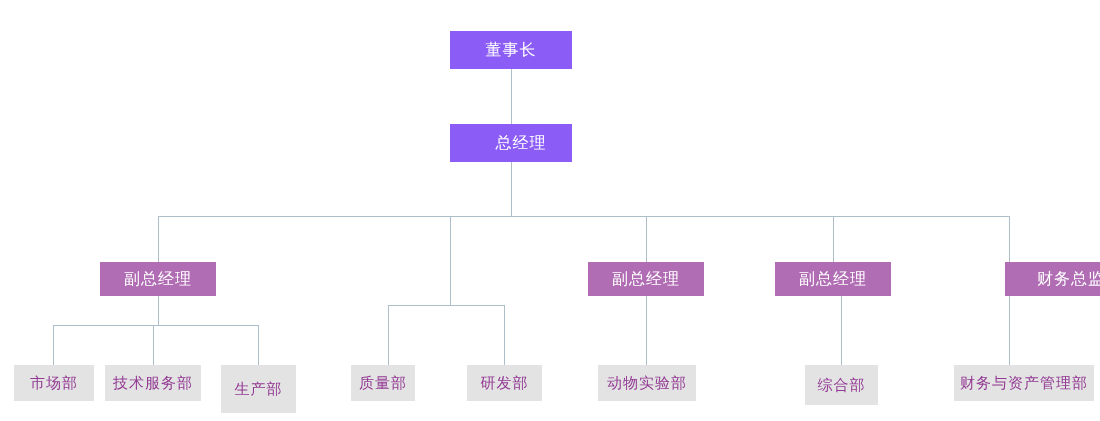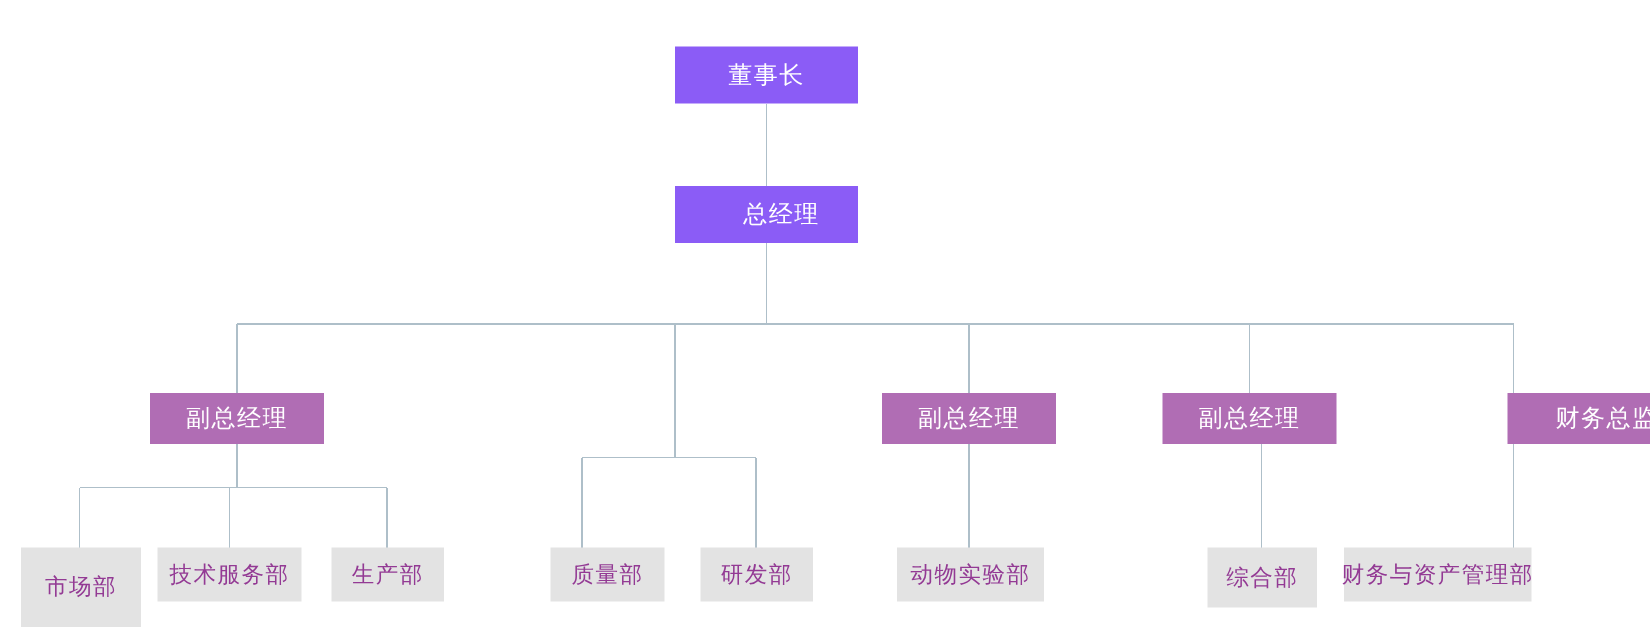--- a/index.html
+++ b/index.html
@@ -78,22 +78,22 @@
       <line x1="841" y1="296" x2="841" y2="365" stroke="#aebfc9" stroke-width="1" shape-rendering="crispEdges"></line>
       <line x1="1009" y1="296" x2="1009" y2="365" stroke="#aebfc9" stroke-width="1" shape-rendering="crispEdges"></line>
     </svg>
   <div id="node-layer">
       <div class="node node-exec" style="left: 450px; top: 31px; width: 122px; height: 38px;">董事长</div>
       <div class="node node-exec" style="left: 450px; top: 124px; width: 122px; height: 38px; padding-left: 20px;">总经理</div>
       <div class="node node-mgr" style="left: 100px; top: 262px; width: 116px; height: 34px;">副总经理</div>
       <div class="node node-mgr" style="left: 588px; top: 262px; width: 116px; height: 34px;">副总经理</div>
       <div class="node node-mgr" style="left: 775px; top: 262px; width: 116px; height: 34px;">副总经理</div>
       <div class="node node-mgr" style="left: 1005px; top: 262px; width: 132px; height: 34px;">财务总监</div>
-      <div class="node node-dept" style="left: 14px; top: 365px; width: 80px; height: 53px;">市场部</div>
+      <div class="node node-dept" style="left: 14px; top: 365px; width: 80px; height: 36px;">市场部</div>
       <div class="node node-dept" style="left: 105px; top: 365px; width: 96px; height: 36px;">技术服务部</div>
-      <div class="node node-dept" style="left: 221px; top: 365px; width: 75px; height: 36px; text-align: right;">生产部</div>
-      <div class="node node-dept" style="left: 351px; top: 365px; width: 76px; height: 36px; margin-left: 16px;">质量部</div>
+      <div class="node node-dept" style="left: 221px; top: 365px; width: 75px; height: 48px; text-align: right;">生产部</div>
+      <div class="node node-dept" style="left: 351px; top: 365px; width: 64px; height: 36px;">质量部</div>
       <div class="node node-dept" style="left: 467px; top: 365px; width: 75px; height: 36px;">研发部</div>
       <div class="node node-dept" style="left: 598px; top: 365px; width: 98px; height: 36px;">动物实验部</div>
       <div class="node node-dept" style="left: 805px; top: 365px; width: 73px; height: 40px;">综合部</div>
-      <div class="node node-dept" style="left: 896px; top: 365px; width: 125px; height: 36px;">财务与资产管理部</div>
+      <div class="node node-dept" style="left: 954px; top: 365px; width: 140px; height: 36px;">财务与资产管理部</div>
     </div>
 </div>
 
 </body></html>

